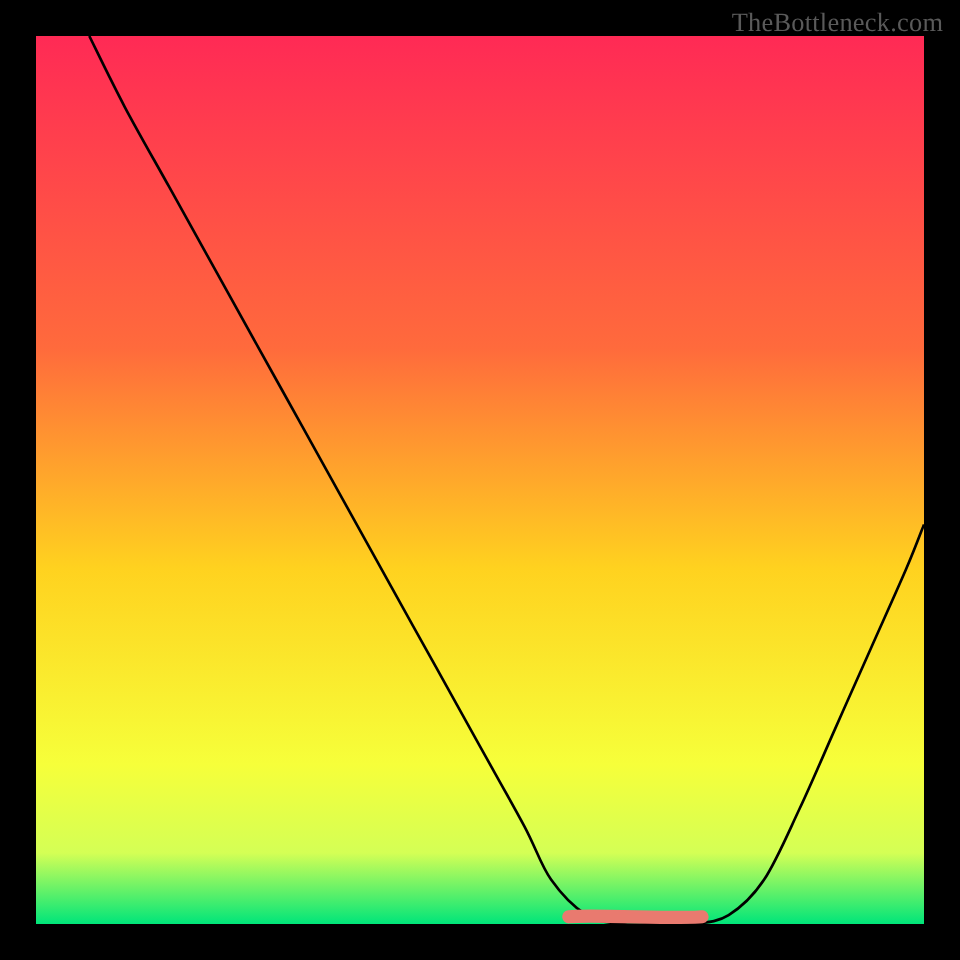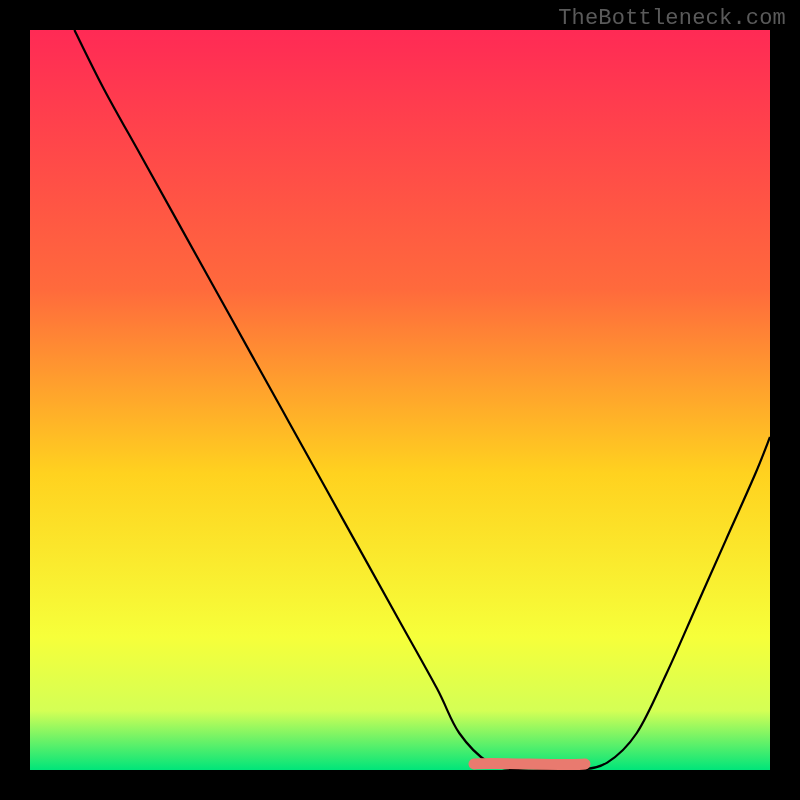--- a/index.html
+++ b/index.html
@@ -19,21 +19,21 @@
     overflow: hidden;
   }
   .gradient-bg {
     position: absolute;
     inset: 0;
   }
   .watermark {
     position: absolute;
     top: 6px;
     right: 14px;
-    font-family: Liberation Mono, monospace;
+    font-family: Liberation Serif, serif;
     font-size: 22px;
     color: #5a5a5a;
     letter-spacing: 0.2px;
   }
   svg.curve {
     position: absolute;
     inset: 0;
   }
 </style>
 </head>

